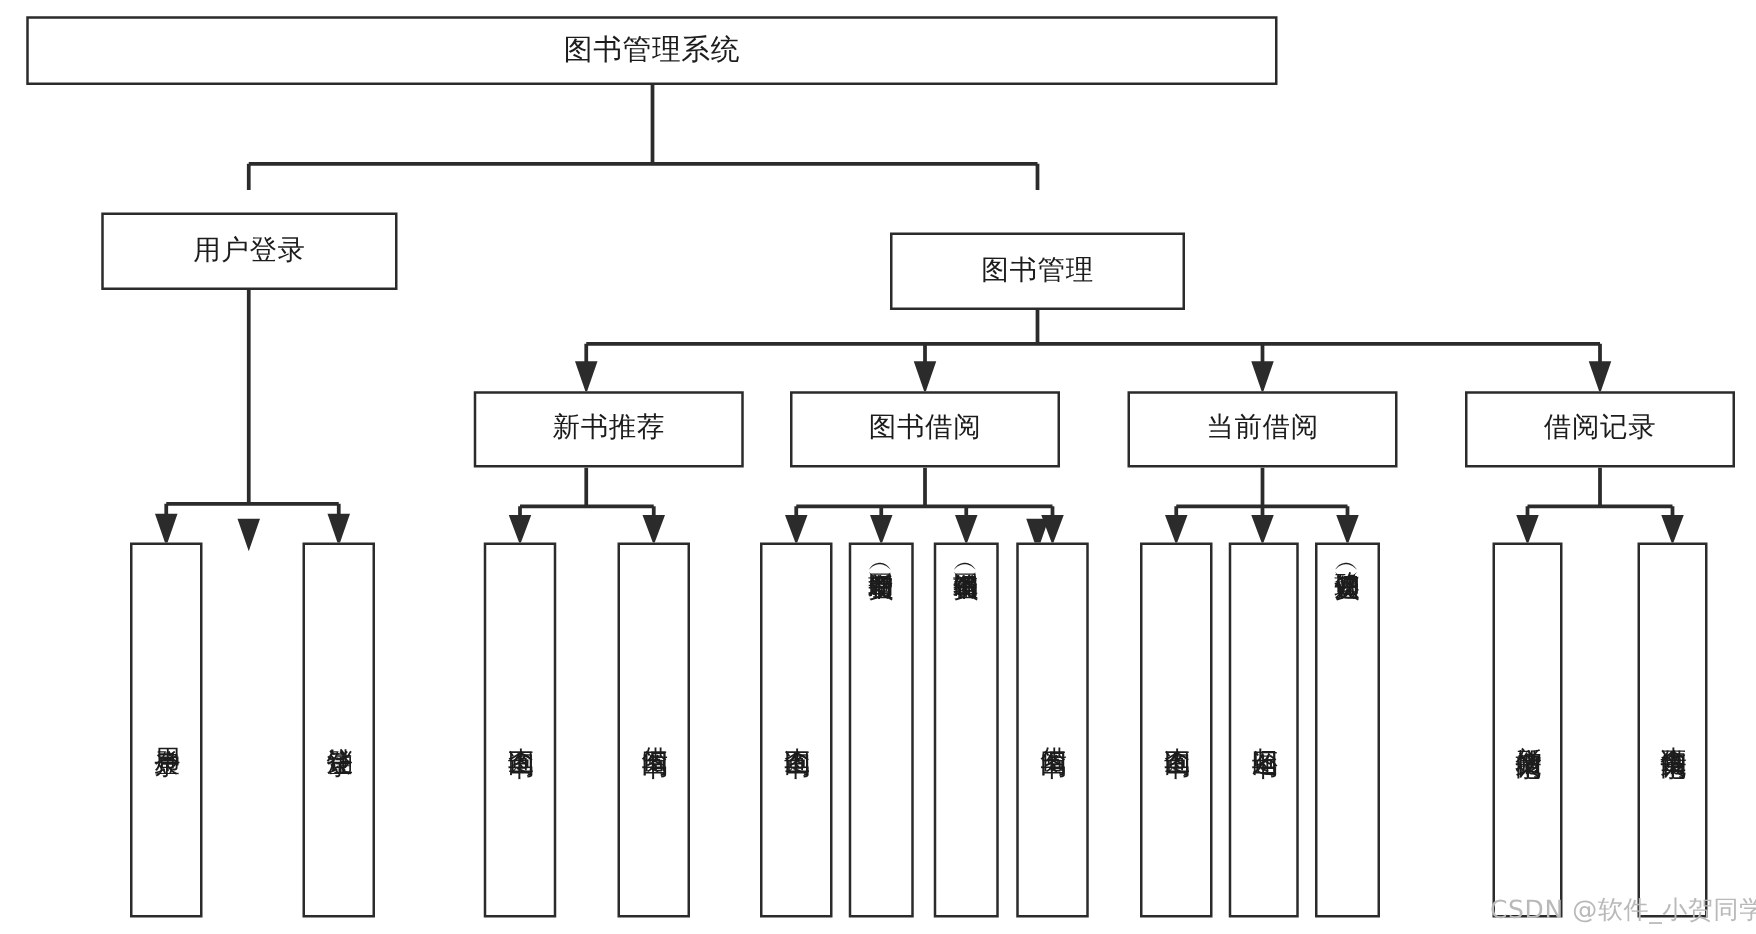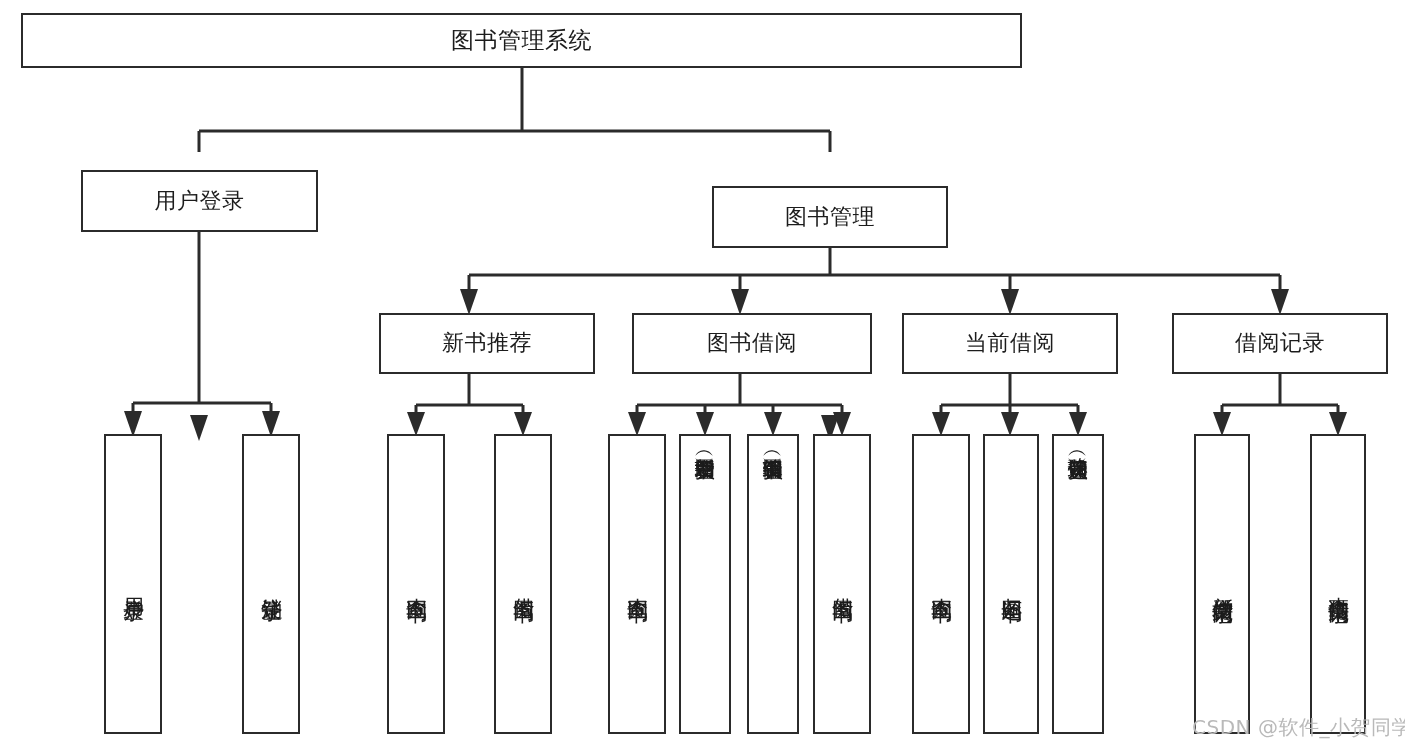--- a/index.html
+++ b/index.html
@@ -168,21 +168,21 @@
   <div class="node lvl2" style="left:81px; top:170px; width:237px; height:62px;">
     <span class="label">用户登录</span>
   </div>
   <div class="node lvl2" style="left:712px; top:186px; width:236px; height:62px;">
     <span class="label">图书管理</span>
   </div>
 
   <div class="node lvl3" style="left:362px; top:313px; width:216px; height:61px;margin-left:17px;">
     <span class="label">新书推荐</span>
   </div>
-  <div class="node lvl3" style="left:632px; top:313px; width:240px; height:61px;">
+  <div class="node lvl3" style="left:632px; top:313px; width:216px; height:61px;">
     <span class="label">图书借阅</span>
   </div>
   <div class="node lvl3" style="left:1172px; top:313px; width:216px; height:61px;">
     <span class="label">借阅记录</span>
   </div>
   <div class="node lvl3" style="left:902px; top:313px; width:216px; height:61px;">
     <span class="label">当前借阅</span>
   </div>
 
   <div class="node leaf" style="left:104px; top:434px; width:58px; height:300px;">

